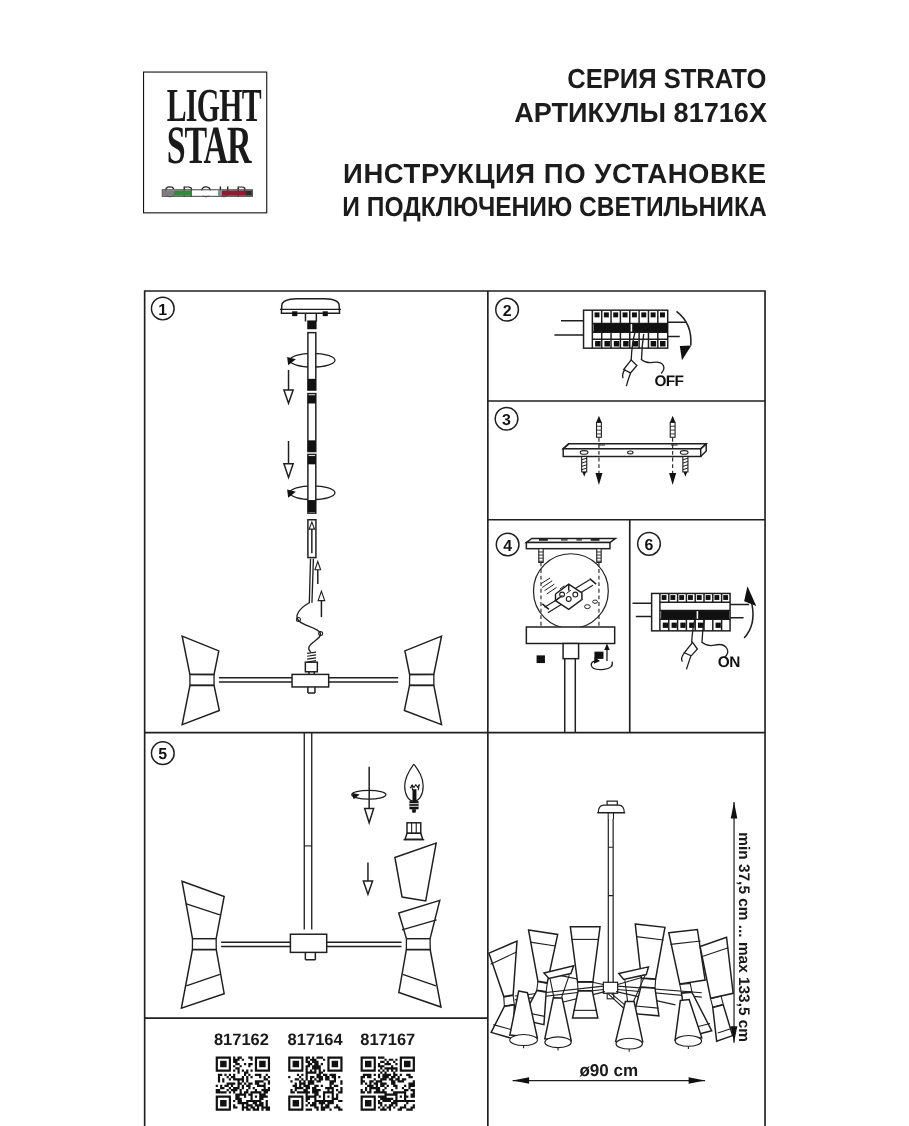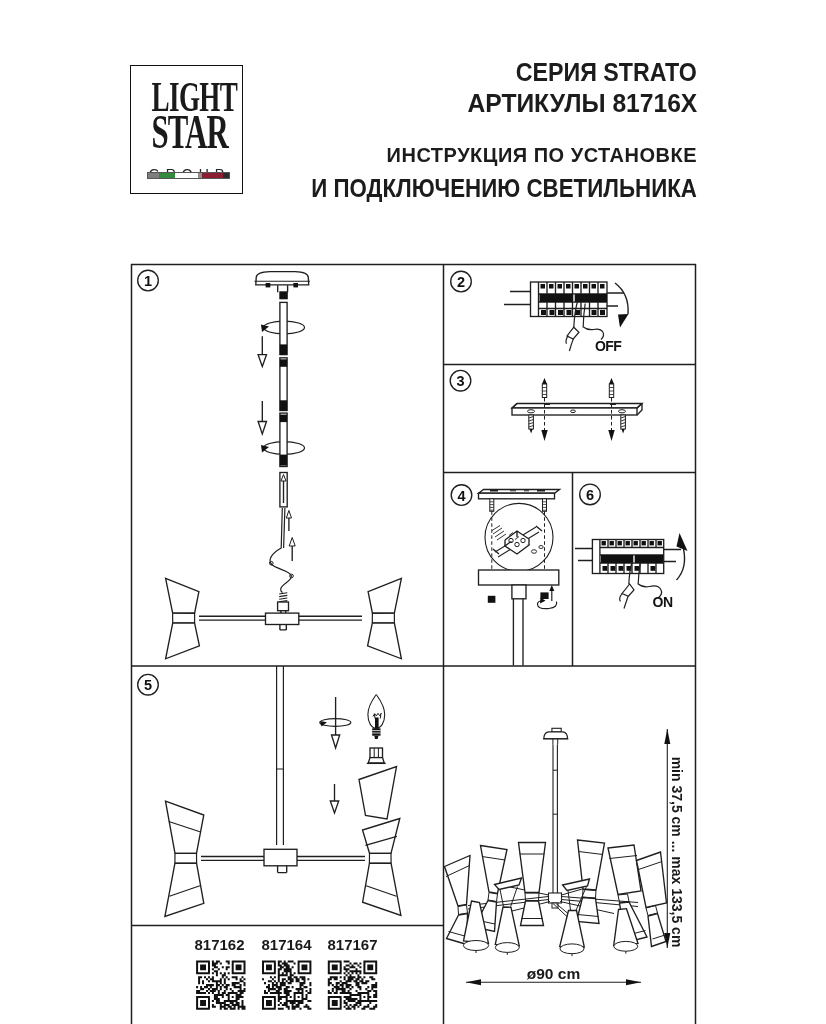--- a/index.html
+++ b/index.html
@@ -20,21 +20,21 @@
 
   <div style="position:absolute;left:0;width:100%;top:100px;text-align:center;font-size:14px;letter-spacing:6px;color:#222;text-indent:6px;">GROUP</div>
 
   <div style="position:absolute;left:17px;top:107px;width:81px;height:4.5px;background:linear-gradient(to right,#7d7d7d 0,#7d7d7d 13%,#338a3e 13%,#338a3e 33%,#fff 33%,#fff 62%,#8e8e8e 62%,#8e8e8e 67%,#8c1d30 67%,#8c1d30 93%,#2b2b2b 93%);outline:0.5px solid #555;"></div>
 </div>
 
 <div class="hdr" style="top:58px;font-size:25px;transform:scaleX(0.93);transform-origin:100% 50%;">СЕРИЯ STRATO</div>
 
 <div class="hdr" style="top:89px;font-size:25px;transform:scaleX(0.985);transform-origin:100% 50%;">АРТИКУЛЫ 81716X</div>
 
-<div class="hdr" style="top:144px;font-size:20px;letter-spacing:0.5px;">ИНСТРУКЦИЯ ПО УСТАНОВКЕ</div>
+<div class="hdr" style="top:144px;font-size:25px;letter-spacing:0.5px;">ИНСТРУКЦИЯ ПО УСТАНОВКЕ</div>
 
 <div class="hdr" style="top:174px;font-size:25px;letter-spacing:0px;transform:scaleX(0.893);transform-origin:100% 50%;">И ПОДКЛЮЧЕНИЮ СВЕТИЛЬНИКА</div>
 
 <svg width="826" height="1024" viewBox="0 0 826 1024" fill="none" stroke="#1f1f1f" stroke-width="1.35" stroke-linecap="butt">
 
 <g>
 <path d="M130.9 264.5 H695.9 M131.5 264 V1024 M695.5 264 V1024 M443.5 264 V1024" stroke-width="1.5"></path>
 </g>
 
 <g>

